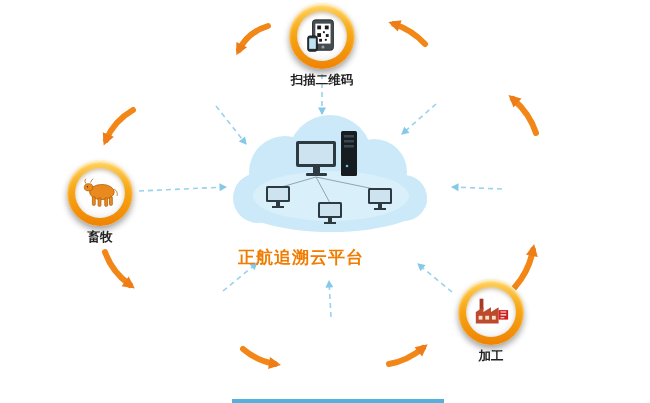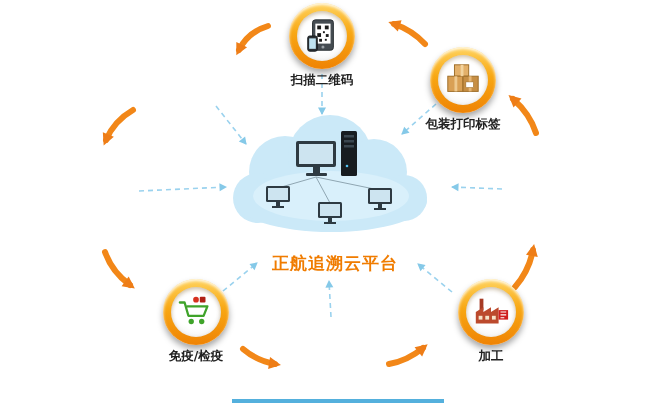--- a/index.html
+++ b/index.html
@@ -19,21 +19,21 @@
     width:50px;height:50px;border-radius:50%;
     background:radial-gradient(circle at 50% 38%,#ffffff 55%,#ebebeb 100%);
     box-shadow:inset 0 2px 4px rgba(110,70,0,.35);
     display:flex;align-items:center;justify-content:center;
   }
   .node-label{
     margin-top:4px;font-size:12.5px;line-height:14px;color:#222;font-weight:600;
     text-align:center;white-space:nowrap;
   }
   .platform-title{
-    position:absolute;left:238px;top:252px;width:194px;text-align:center;
+    position:absolute;left:238px;top:246px;width:194px;
     font-size:17px;font-weight:bold;color:#f07c00;letter-spacing:1px;white-space:nowrap;font-family:Liberation Mono, monospace;
   }
   .bottom-strip{position:absolute;left:232px;top:399px;width:212px;height:4px;background:#54b0dd;}
 </style>
 </head>
 <body>
 
 <div class="canvas">
 
   <svg class="overlay" width="650" height="403" viewBox="0 0 650 403">
@@ -127,38 +127,20 @@
         </g>
         <circle cx="21" cy="31.5" r="1.6" fill="#9aa0a6"></circle>
         <rect x="5" y="20" width="10" height="16" rx="2" fill="#2b3035" stroke="#14181b"></rect>
         <rect x="6.5" y="22.5" width="7" height="11" fill="#bfe3f2"></rect>
       </svg>
     </div>
       </div>
     <div class="node-label">扫描二维码</div>
   </div>
 
-  <div class="node" style="left:408px;top:47px;">
-    <div class="ring">
-        <div class="inner">
-      <svg viewBox="0 0 40 40" width="38" height="38">
-        <g stroke="#9c6b26" stroke-width="1">
-          <rect x="11" y="4" width="15" height="12" fill="#e3b06a"></rect>
-          <rect x="4" y="16" width="16" height="16" fill="#d9a055"></rect>
-          <rect x="20" y="16" width="16" height="16" fill="#c78f45"></rect>
-        </g>
-        <rect x="17.5" y="4" width="3" height="12" fill="#f3d39e"></rect>
-        <rect x="11" y="16" width="3" height="16" fill="#f3d39e" opacity="0.8"></rect>
-        <rect x="26" y="16" width="3" height="16" fill="#eec182" opacity="0.8"></rect>
-        <rect x="23" y="22" width="8" height="6" fill="#fff" stroke="#9c6b26" stroke-width="0.6"></rect>
-      </svg>
-    </div>
-      </div>
-    <div class="node-label">包装打印标签</div>
-  </div>
 
 
   <div class="node" style="left:436px;top:279px;">
     <div class="ring">
         <div class="inner">
       <svg viewBox="0 0 40 40" width="38" height="38">
         <rect x="8" y="6" width="4" height="12" fill="#a63a24"></rect>
         <path d="M4 32 v-12 l8 -5 v5 l8 -5 v5 l8 -5 v17 z" fill="#bc4a2d"></path>
         <g fill="#f6e3c8">
           <rect x="7" y="24" width="4" height="4"></rect>
@@ -167,32 +149,36 @@
         </g>
         <rect x="28" y="18" width="10" height="10" fill="#cf1f1f"></rect>
         <path d="M30 20 h6 M30 23 h6 M30 26 h4" stroke="#fff" stroke-width="1.2" fill="none"></path>
       </svg>
     </div>
       </div>
     <div class="node-label">加工</div>
   </div>
 
 
-  <div class="node" style="left:141px;top:279px;">
+
+  <div class="node" style="left:45px;top:160px;">
     <div class="ring">
         <div class="inner">
       <svg viewBox="0 0 40 40" width="38" height="38">
-        <g fill="none" stroke="#3fa32a" stroke-width="2.4" stroke-linecap="round" stroke-linejoin="round">
-          <path d="M3 10 h5 l4 14 h16 l4 -10 h-21"></path>
+        <g fill="#e98a1f" stroke="#b25c05" stroke-width="0.8">
+          <ellipse cx="22" cy="19" rx="13" ry="8"></ellipse>
+          <rect x="12" y="24" width="3" height="9" rx="1"></rect>
+          <rect x="18" y="25" width="3" height="9" rx="1"></rect>
+          <rect x="25" y="25" width="3" height="9" rx="1"></rect>
+          <rect x="30" y="24" width="3" height="9" rx="1"></rect>
+          <ellipse cx="8" cy="14" rx="4.5" ry="3.8"></ellipse>
+          <path d="M5 10 q-2 -3 0 -5 M10 9 q1 -3 3 -4" fill="none"></path>
+          <path d="M35 16 q4 2 3 7" fill="none"></path>
         </g>
-        <circle cx="15" cy="30" r="2.8" fill="#3fa32a"></circle>
-        <circle cx="26" cy="30" r="2.8" fill="#3fa32a"></circle>
-        <circle cx="20" cy="7" r="3" fill="#d6301f"></circle>
-        <rect x="24" y="4" width="6" height="6" rx="1" fill="#b02015"></rect>
+        <circle cx="6.8" cy="13.5" r="0.8" fill="#5a2d00"></circle>
       </svg>
     </div>
       </div>
-    <div class="node-label">免疫/检疫</div>
+    <div class="node-label">畜牧</div>
   </div>
-
 
   <div class="bottom-strip"></div>
 </div>
 
 </body></html>

